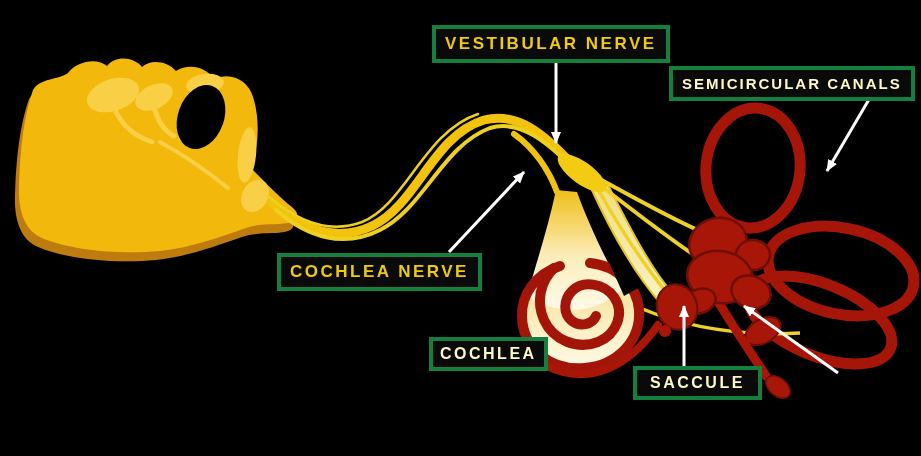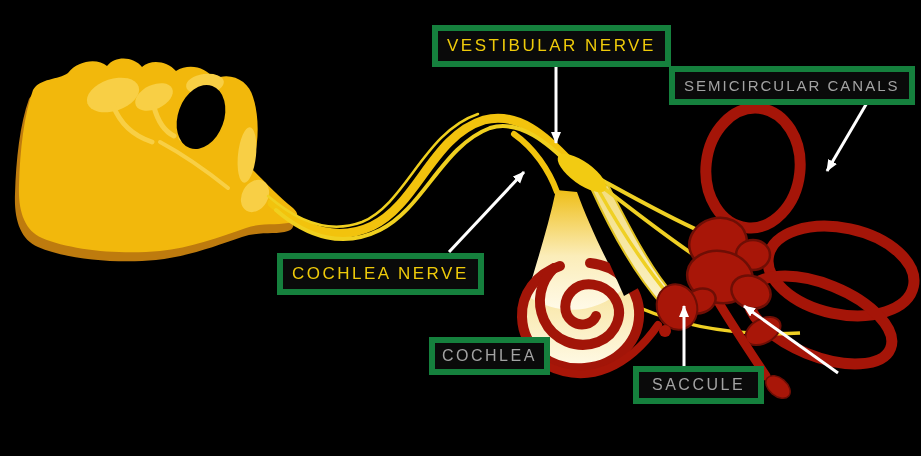--- a/index.html
+++ b/index.html
@@ -1,24 +1,24 @@
 <!DOCTYPE html>
 <html><head>
 <meta charset="utf-8">
 <style>
   html,body{margin:0;padding:0;background:#000;}
   #stage{position:relative;width:921px;height:456px;background:#000;overflow:hidden;
          font-family:"Liberation Sans",sans-serif;}
   #stage svg{position:absolute;left:0;top:0;}
-  .label{position:absolute;background:#0a0a0a;border:6px solid #15803d;
+  .label{position:absolute;background:#0a0a0a;border:4px solid #15803d;
          display:flex;align-items:center;justify-content:center;
-         font-weight:normal;white-space:nowrap;letter-spacing:2.5px;
+         font-weight:bold;white-space:nowrap;letter-spacing:2.5px;
          padding:5px 9px;box-sizing:border-box;}
   .label-yellow{color:#efcb0a;font-size:17px;}
-  .label-red{color:#a3a3a3;font-size:16px;}
+  .label-red{color:#fef9c3;font-size:16px;}
   #lbl-vestibular{left:432px;top:25px;}
   #lbl-semicircular{left:669px;top:66px;font-size:15px;letter-spacing:2px;}
   #lbl-cochlear{left:277px;top:253px;}
   #lbl-cochlea{left:397px;top:337px;padding:4px 7px;margin-left:32px;}
   #lbl-saccule{left:633px;top:366px;padding:4px 13px;}
   #lbl-utricle{left:797px;top:374px;padding:4px 7px;}
 </style>
 </head>
 <body>
 

